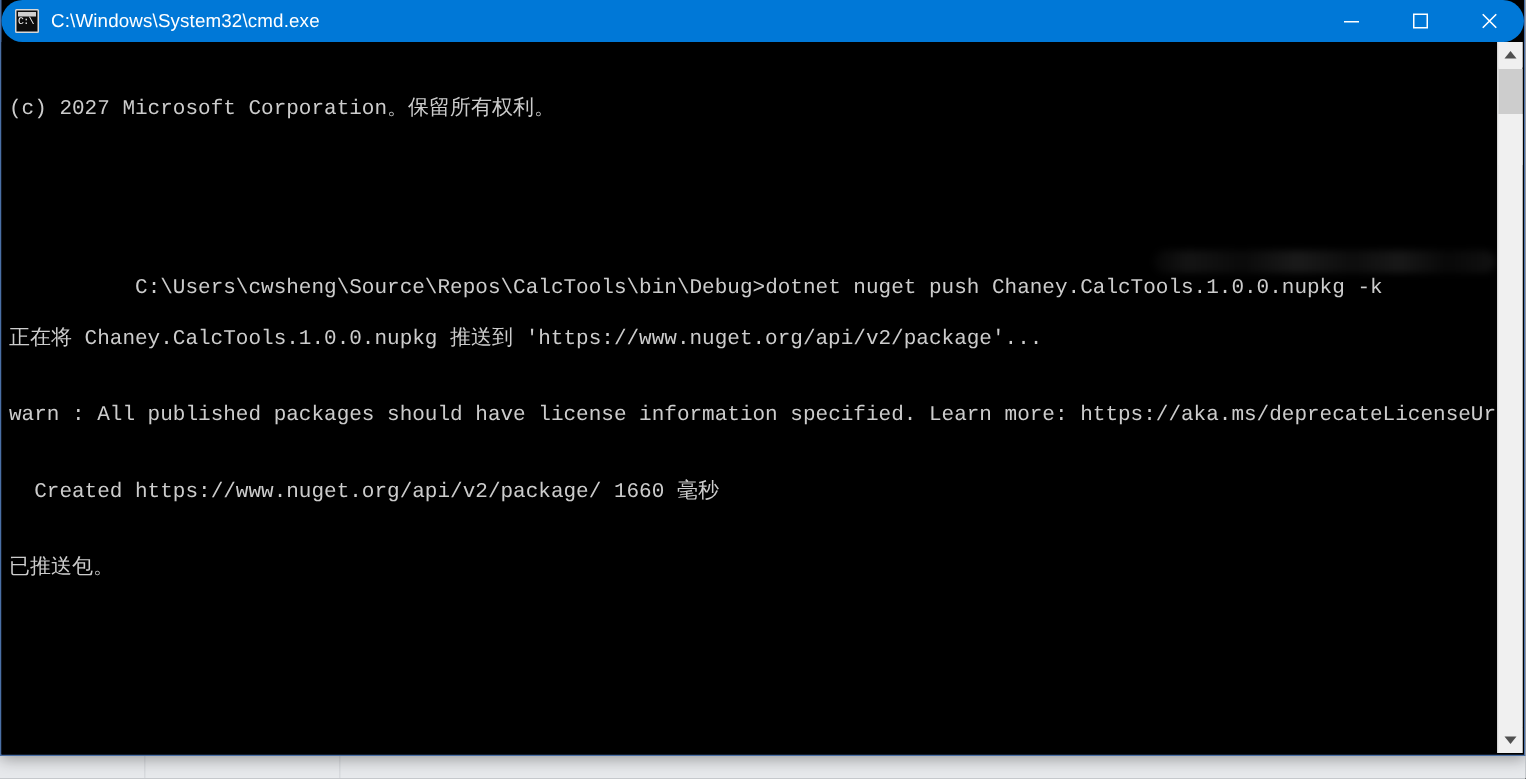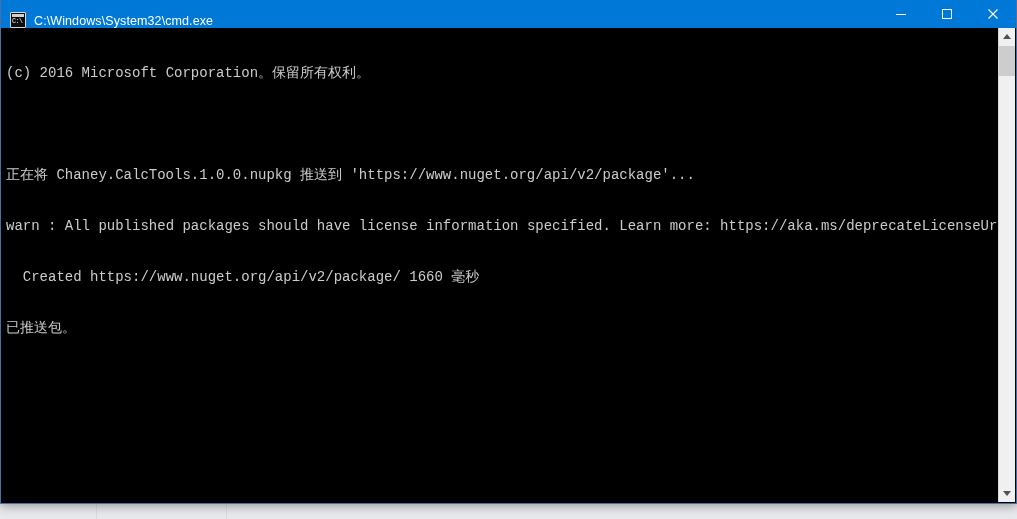--- a/index.html
+++ b/index.html
@@ -78,22 +78,23 @@
     border-top: none;
     box-shadow: 0 2px 10px rgba(0,0,0,.35);
   }
 
   
   #titlebar {
     position: relative;
     height: 28px;
     background: #0078d7;
     display: flex;
-    align-items: flex-end;
+    align-items: center;
     user-select: none;
+    border-radius: 14px;
   }
   #titlebar .icon-wrap {
     width: 16px;
     height: 16px;
     margin-left: 9px;
     margin-right: 8px;
     flex: 0 0 auto;
     background: #0c0c0c;
     border: 1px solid #d8d8d8;
     box-sizing: border-box;
@@ -282,22 +283,26 @@
         <div class="cap-btn close">
           <svg class="cap-glyph" width="12" height="12" viewBox="0 0 12 12">
             <path d="M1.5 1.5 L10.5 10.5 M10.5 1.5 L1.5 10.5" stroke="#ffffff" stroke-width="1.1" fill="none"></path>
           </svg>
         </div>
       </div>
     </div>
 
     <div id="console-area">
       <div id="console-text">
-        <div class="line">(c) 2016 Microsoft Corporation。保留所有权利。</div>
+        <div class="line">(c) 2027 Microsoft Corporation。保留所有权利。</div>
         <div class="line blank"></div>
+        <div class="line">
+          <span>C:\Users\cwsheng\Source\Repos\CalcTools\bin\Debug&gt;dotnet nuget push Chaney.CalcTools.1.0.0.nupkg -k</span>
+          <span class="redact smudge-row1"></span>
+        </div>
         <div class="line">正在将 Chaney.CalcTools.1.0.0.nupkg 推送到 'https://www.nuget.org/api/v2/package'...</div>
         <div class="line">warn : All published packages should have license information specified. Learn more: https://aka.ms/deprecateLicenseUrl.</div>
         <div class="line">  Created https://www.nuget.org/api/v2/package/ 1660 毫秒</div>
         <div class="line">已推送包。</div>
         
         
       </div>
     </div>
 
     <div id="scrollbar">

